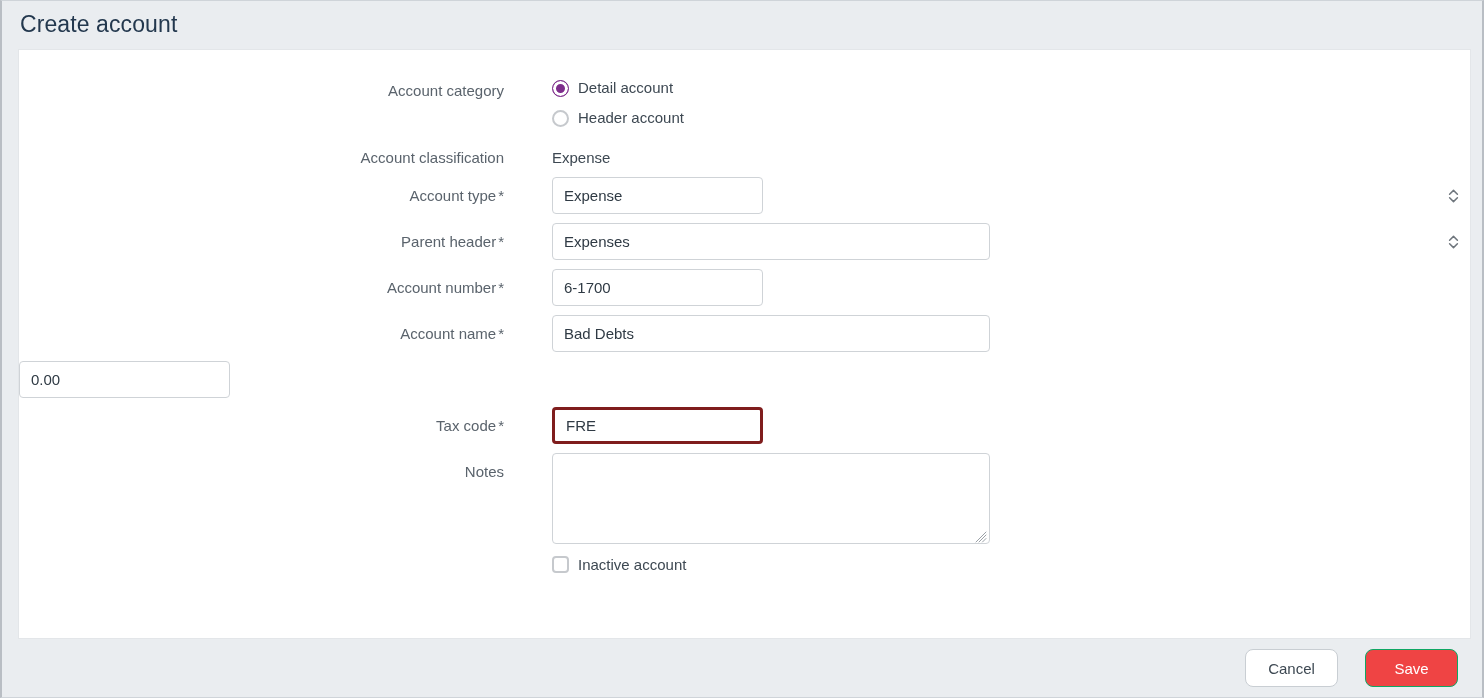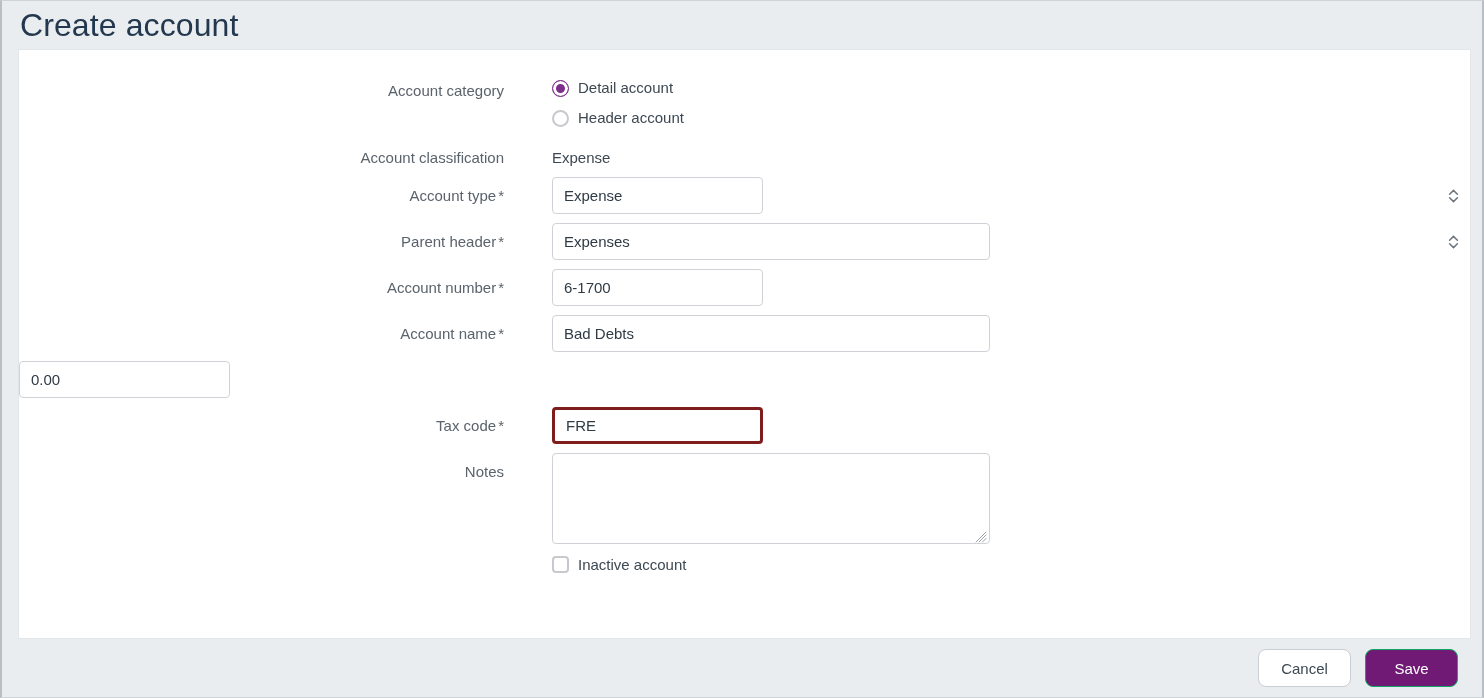--- a/index.html
+++ b/index.html
@@ -32,21 +32,21 @@
 
   
   .page-header {
     height: 47px;
     display: flex;
     align-items: center;
     padding-left: 18px;
     background: #eaedf0;
   }
   .page-title {
-    font-size: 32px;
+    font-size: 23px;
     font-weight: 400;
     color: #23384e;
     letter-spacing: 0.1px;
     line-height: 1;
   }
 
   
   .card {
     position: absolute;
     left: 16px;
@@ -251,23 +251,24 @@
     display: inline-flex;
     align-items: center;
     justify-content: center;
   }
   .btn-cancel {
     background: #ffffff;
     border: 1px solid #c9ced3;
     color: #3d4852;
   }
   .btn-save {
-    background: #701a75;
+    background: #ef4444;
     border: 1px solid #0fa764;
     color: #ffffff;
+    margin-left: 13px;
   }
 </style>
 </head>
 <body>
 
 <div class="page">
 
   <div class="page-header">
     <div class="page-title">Create account</div>
   </div>

